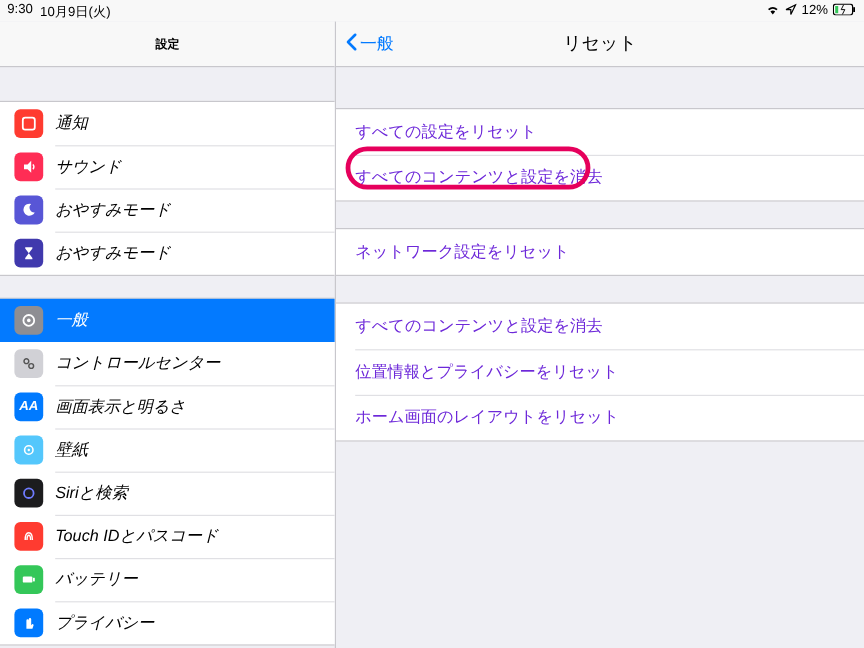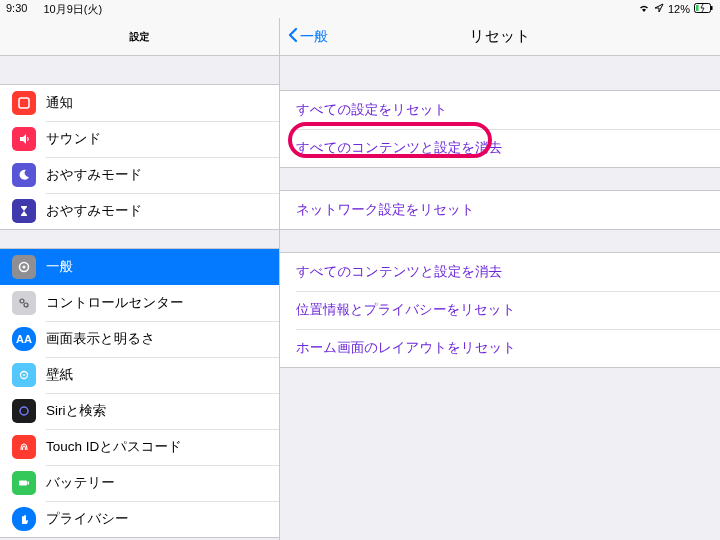--- a/index.html
+++ b/index.html
@@ -14,21 +14,21 @@
   }
   .statusbar {
     height: 18px;
     display: flex;
     align-items: center;
     padding: 0 6px;
     font-size: 11px;
     color: #000;
     background: #f8f8f8;
   }
-  .statusbar .sb-left { display: flex; gap: 16px; }
+  .statusbar .sb-left { display: flex; gap: 6px; }
   .statusbar .sb-right { margin-left: auto; display: flex; align-items: center; gap: 4px; }
   .columns {
     display: flex;
     height: calc(100% - 18px);
   }
   .sidebar {
     width: 280px;
     background: #efeff4;
     border-right: 1px solid #c8c7cc;
     overflow-y: auto;
@@ -54,20 +54,21 @@
     border-bottom: 1px solid #c8c7cc;
     margin-top: 18px;
   }
   .list-group.first { margin-top: 28px; }
   .row {
     display: flex;
     align-items: center;
     height: 36px;
     padding: 0 12px;
     position: relative;
+    font-style: italic;
   }
   .row + .row::before {
     content: "";
     position: absolute;
     left: 46px;
     right: 0;
     top: 0;
     height: 1px;
     background: #e0e0e4;
   }
@@ -146,21 +147,21 @@
     background: transparent;
     padding-right: 10px;
   }
   
   .bg-red    { background: #ff3b30; color:#fff; }
   .bg-pink   { background: #ff2d55; color:#fff; }
   .bg-purple { background: #5856d6; color:#fff; }
   .bg-indigo { background: #4039ad; color:#fff; }
   .bg-gray   { background: #8e8e93; color:#fff; }
   .bg-ltgray { background: #d1d1d6; color:#555; }
-  .bg-blue   { background: #007aff; color:#fff;border-radius:11px; }
+  .bg-blue   { background: #007aff; color:#fff; }
   .bg-cyan   { background: #54c7fc; color:#fff; }
   .bg-dark   { background: #1c1c1e; color:#fff; }
   .bg-green  { background: #34c759; color:#fff; }
 
   
   .sidebar::-webkit-scrollbar, .detail::-webkit-scrollbar { width:0; }
 </style>
 </head>
 <body>
 

